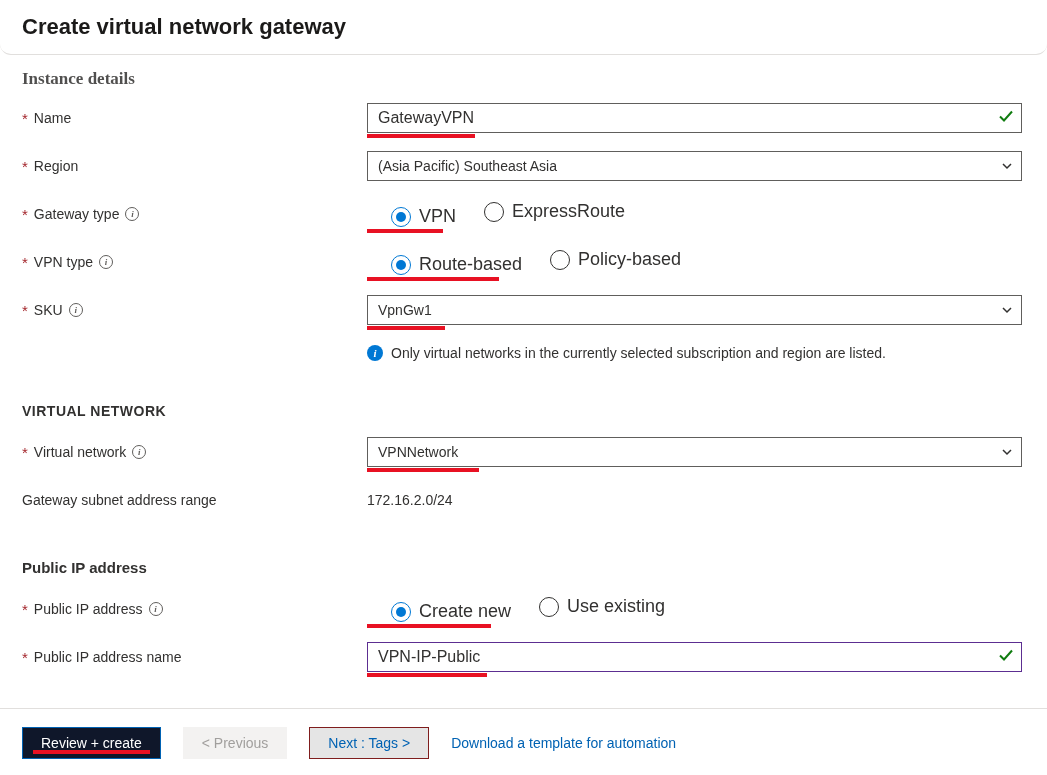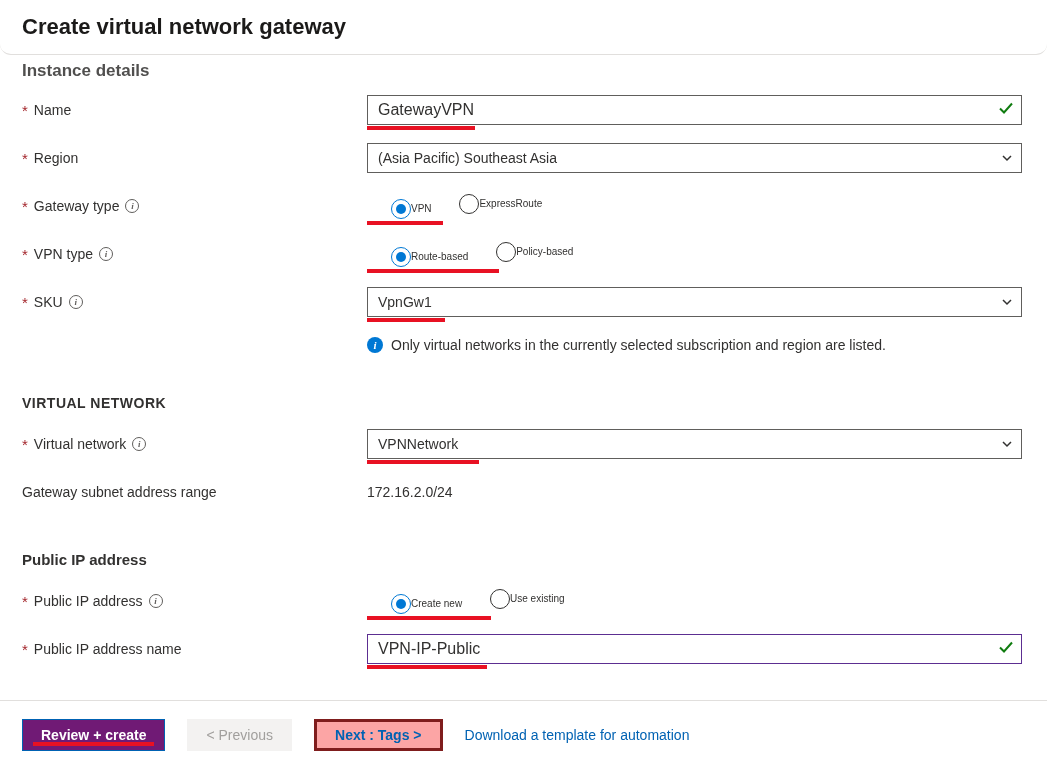--- a/index.html
+++ b/index.html
@@ -116,22 +116,22 @@
   .chev svg { display:block; }
   .check-icon {
     position:absolute;
     right:8px; top:50%;
     transform:translateY(-50%);
     pointer-events:none;
     color:#107c10;
   }
   .radio-group { display:flex; align-items:center; gap:22px; }
   .radio {
-    display:inline-flex; align-items:center; 
-    cursor:pointer; font-size:10px;padding-left:24px;
+    display:inline-flex; align-items:center; gap:8px;
+    cursor:pointer; font-size:18px;padding-left:24px;
   }
   .radio .dot {
     width:20px;height:20px;border:1px solid #323130;border-radius:50%;
     display:inline-flex;align-items:center;justify-content:center;
     background:#fff;
   }
   .radio.selected .dot { border-color:#0078d4; }
   .radio.selected .dot::after{
     content:"";width:10px;height:10px;border-radius:50%;background:#0078d4;
   }
@@ -174,38 +174,38 @@
   .btn {
     height:32px;
     padding: 0 18px;
     font-family:inherit;
     font-size:14px;
     border:1px solid transparent;
     cursor:pointer;
     display:inline-flex;align-items:center;justify-content:center;
     position:relative;
   }
-  .btn-primary { background:#701a75; color:#fff; border-color:#0062b3; font-weight:700;}
+  .btn-primary { background:#0f172a; color:#fff; border-color:#0062b3; font-weight:400;}
   .btn-primary .red-underline-btn{
     position:absolute;left:10px;right:10px;bottom:4px;height:4px;background:#e81123;
   }
   .btn-disabled { background:#f3f2f1; color:#a19f9d; border-color:#f3f2f1; cursor:default;}
-  .btn-outline { background:#fca5a5; color:#0062b3; border:3px solid #7f1d1d;font-weight:bold;}
+  .btn-outline { background:#e5e5e5; color:#0062b3; border:1px solid #7f1d1d;}
   .link { color:#0062b3; cursor:pointer; font-size:14px;}
 </style>
 </head>
 <body>
 
 <div class="header">
   <h1>Create virtual network gateway</h1>
 </div>
 
 <div class="content">
 
-  <div class="section-title-cut" style="margin-top:6px; color:#323130; opacity:0.85;">Instance details</div>
+  <div class="section-title-cut" style="margin-top:14px; color:#323130; opacity:0.85;font-family:Liberation Serif, serif;">Instance details</div>
 
   <div class="row">
     <div class="label-col">
       <span class="req">*</span>
       <span>Name</span>
     </div>
     <div class="input-col">
       <input class="text-input" type="text" value="GatewayVPN" style="">
       <span class="check-icon">
         <svg width="16" height="16" viewBox="0 0 16 16">

